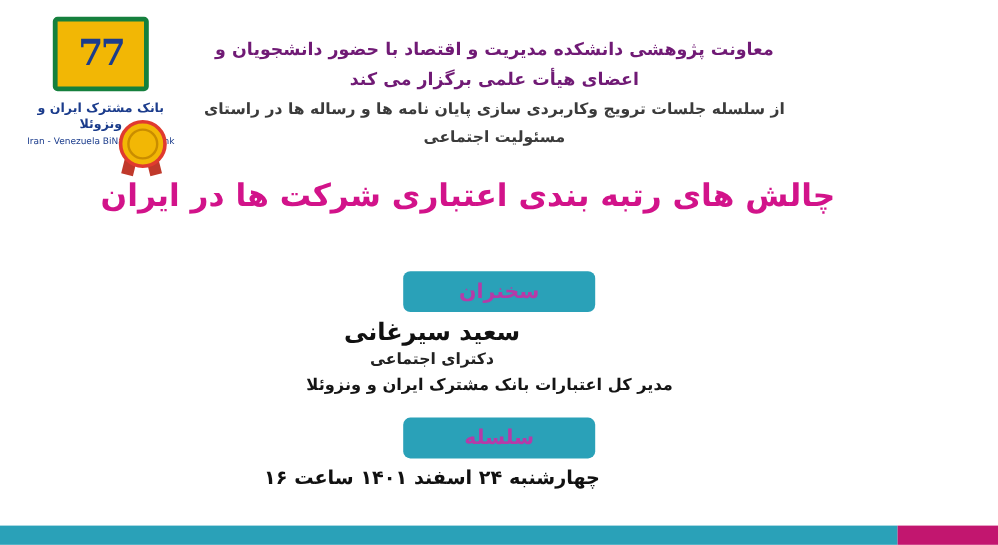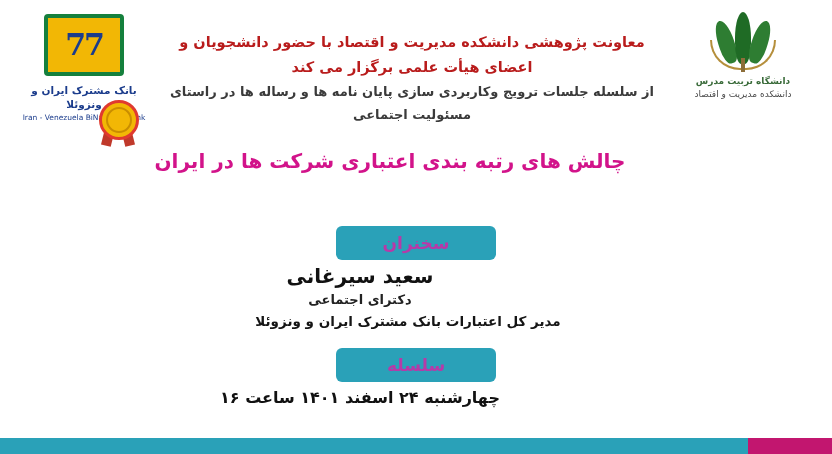--- a/index.html
+++ b/index.html
@@ -125,21 +125,21 @@
     top: 30px;
     width: 500px;
     text-align: center;
     direction: rtl;
     color: #1d1d1d;
   }
   .header-line-1 {
     font-size: 14.5px;
     font-weight: bold;
     line-height: 1.75;
-    color: #b91c1c;
+    color: #701a75;
   }
   .header-line-2 {
     font-size: 13px;
     font-weight: bold;
     line-height: 1.75;
     color: #3b3b3b;
   }
 
   
   .uni-logo-block {
@@ -200,21 +200,21 @@
   }
 
   
   .title {
     position: absolute;
     top: 148px;
     left: 0;
     width: 780px;
     text-align: center;
     direction: rtl;
-    font-size: 20px;
+    font-size: 26px;
     font-weight: bold;
     color: #d2138a;
     letter-spacing: 0px;
     line-height: 1.3;
   }
 
   
   .pill {
     position: absolute;
     width: 160px;
@@ -304,31 +304,20 @@
       <div class="disc">
         <div class="disc-inner"></div>
       </div>
     </div>
 
     <div class="header-text">
       <div class="header-line-1">معاونت پژوهشی دانشکده مدیریت و اقتصاد با حضور دانشجویان و اعضای هیأت علمی برگزار می کند</div>
       <div class="header-line-2">از سلسله جلسات ترویج وکاربردی سازی پایان نامه ها و رساله ها در راستای مسئولیت اجتماعی</div>
     </div>
 
-    <div class="uni-logo-block">
-      <div class="uni-mark">
-        <div class="arc"></div>
-        <div class="leaf l"></div>
-        <div class="leaf c"></div>
-        <div class="leaf r"></div>
-        <div class="stem"></div>
-      </div>
-      <div class="uni-name-1">دانشگاه تربیت مدرس</div>
-      <div class="uni-name-2">دانشکده مدیریت و اقتصاد</div>
-    </div>
 
   </div>
 
   <div class="title">چالش های رتبه بندی اعتباری شرکت ها در ایران</div>
 
   <div class="pill speaker">سخنران</div>
   <div class="block-text speaker-name">سعید سیرغانی</div>
   <div class="block-text speaker-degree">دکترای اجتماعی</div>
   <div class="block-text speaker-role">مدیر کل اعتبارات بانک مشترک ایران و ونزوئلا</div>
 

